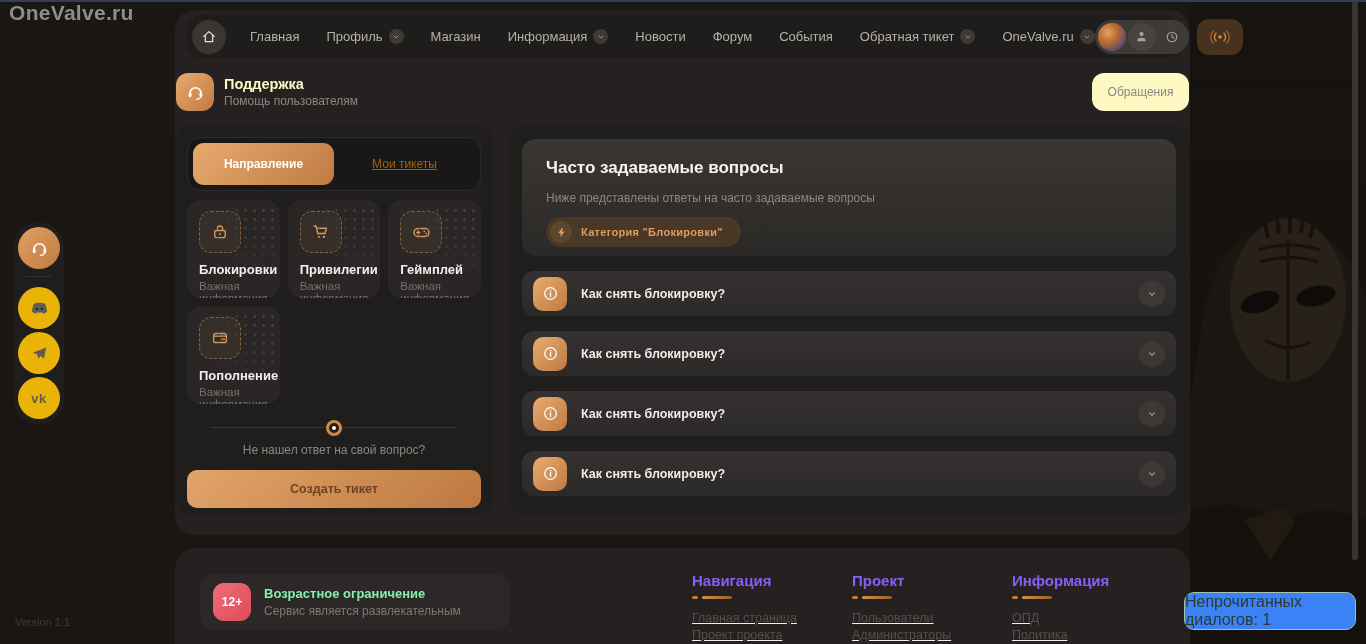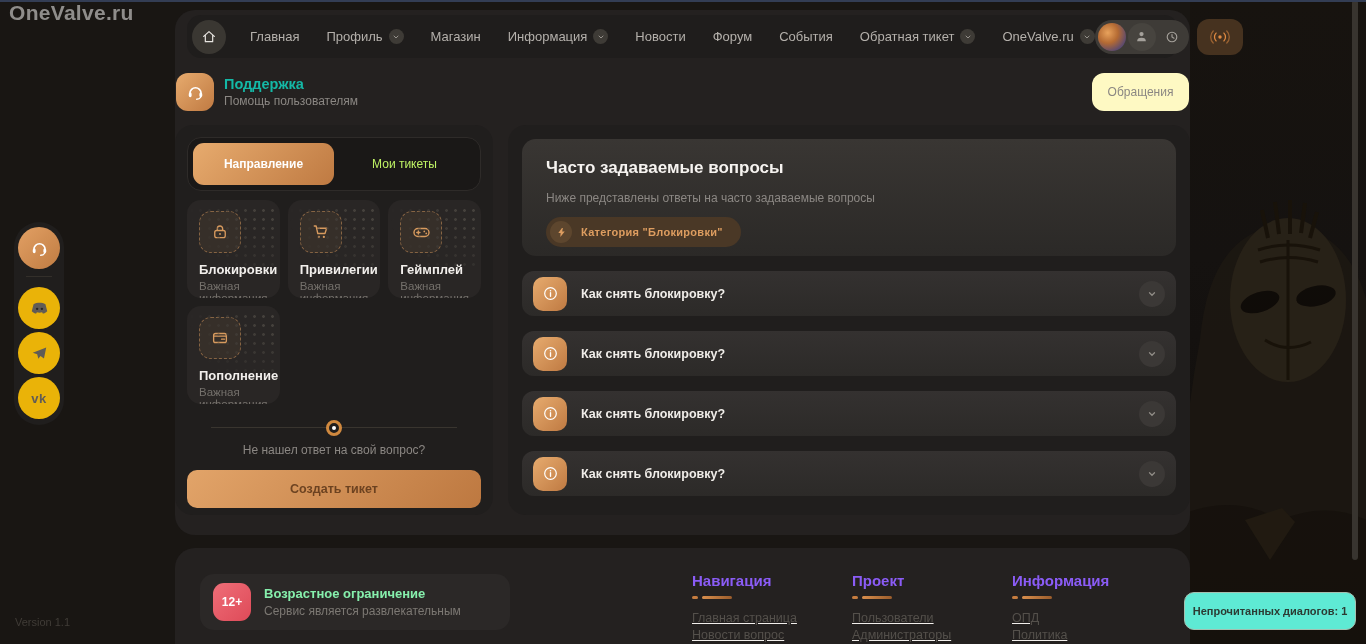--- a/index.html
+++ b/index.html
@@ -35,32 +35,32 @@
   .avatar{background:radial-gradient(circle at 35% 35%,#e8a25c 0%,#b46a33 40%,#5c4a6e 75%,#2c3550 100%);}
   .user-c{background:#47443f;}
   .clock-c{background:transparent;}
   .broadcast-btn{margin-left:8px;width:46px;height:36px;border-radius:12px;background:#46321f;
     display:flex;align-items:center;justify-content:center;color:#e08a41;cursor:pointer;}
 
   
   .page-head{position:absolute;left:1px;top:63px;right:1px;height:42px;}
   .head-icon{position:absolute;left:0;top:0;width:38px;height:38px;border-radius:12px;
     background:linear-gradient(135deg,#e7ab6e,#c07a42);display:flex;align-items:center;justify-content:center;color:#fff;}
-  .head-title{position:absolute;left:48px;top:3px;font-size:14.5px;font-weight:bold;color:#14b8a6;}
+  .head-title{position:absolute;left:48px;top:3px;font-size:14.5px;font-weight:bold;color:#fef9c3;}
   .head-sub{position:absolute;left:48px;top:21px;font-size:12px;color:#8b8783;}
   .appeals-btn{position:absolute;right:0;top:0;width:97px;height:38px;border-radius:12px;background:#fef9c3;
     display:flex;align-items:center;justify-content:center;font-size:12px;color:#8b8783;cursor:pointer;}
 
   
   .left-panel{position:absolute;left:0;top:115px;width:318px;height:390px;background:#201e1d;border-radius:18px;
     padding:12px;box-sizing:border-box;}
   .tabs{height:54px;background:#1a1817;border:1px solid #2e2b29;border-radius:14px;display:flex;padding:5px;box-sizing:border-box;}
   .tab{flex:1;display:flex;align-items:center;justify-content:center;font-size:12px;border-radius:11px;cursor:pointer;}
   .tab.active{background:linear-gradient(135deg,#e7ab6e,#bf7a42);color:#fff;font-weight:bold;}
-  .tab.inactive{color:#bef264;}
+  .tab.inactive{color:#a16207;text-decoration:underline;}
   .cat-grid{margin-top:9px;display:grid;grid-template-columns:1fr 1fr 1fr;gap:8px;}
   .cat-card{height:98px;background:#292625;border-radius:14px;position:relative;padding:11px 12px;box-sizing:border-box;overflow:hidden;cursor:pointer;}
   .cat-icon{width:40px;height:40px;border-radius:12px;border:1px dashed rgba(216,154,94,.5);
     background:rgba(216,154,94,.08);display:flex;align-items:center;justify-content:center;color:#d79a5e;}
   .cat-title{margin-top:9px;font-size:13px;font-weight:bold;color:#f2efec;}
   .cat-sub{margin-top:3px;font-size:11.5px;color:#75716c;}
   .dots{position:absolute;top:6px;right:6px;width:96px;height:62px;
     background-image:radial-gradient(circle,#45413c 1.3px,transparent 1.5px);background-size:9px 9px;
     -webkit-mask-image:radial-gradient(circle at 100% 0,#000 15%,transparent 75%);
     mask-image:radial-gradient(circle at 100% 0,#000 15%,transparent 75%);}
@@ -112,23 +112,23 @@
   
   .rail{position:absolute;left:14px;top:222px;width:50px;background:#201e1d;border-radius:26px;
     padding:5px 3px 6px;box-sizing:border-box;display:flex;flex-direction:column;align-items:center;}
   .rail-btn{width:42px;height:42px;border-radius:50%;display:flex;align-items:center;justify-content:center;cursor:pointer;flex:none;}
   .rail-btn.active{background:linear-gradient(135deg,#e2a064,#c07c42);color:#fff;}
   .rail-btn.idle{background:#eab308;color:#605c56;margin-top:3px;}
   .rail-div{width:26px;height:1px;background:#332f2a;margin:7px 0;}
   .vk-txt{font-size:13px;font-weight:bold;letter-spacing:.5px;}
 
   
-  .toast{position:absolute;right:10px;top:592px;width:172px;height:38px;background:#5eead4;border-radius:10px;
+  .toast{position:absolute;right:10px;top:592px;width:172px;height:38px;background:#3b82f6;border-radius:10px;
     border:1px solid #a3c0b0;box-sizing:border-box;display:flex;align-items:center;justify-content:center;
-    font-size:11px;font-weight:bold;color:#2c3b33;cursor:pointer;}
+    font-size:16px;font-weight:normal;color:#2c3b33;cursor:pointer;}
 
   
   .scrollbar{position:absolute;right:8px;top:0;width:6px;height:644px;}
   .scroll-thumb{width:6px;height:560px;border-radius:3px;background:#38342f;}
 
   svg{display:block;}
 </style>
 </head>
 <body>
 
@@ -407,21 +407,21 @@
   </div>
 
   <div class="f-col c1">
     <div class="f-col-title">Навигация</div>
     <div class="f-underline">
         <span class="u-dot"></span>
         <span class="u-dash"></span>
       </div>
     <div class="f-links">
       <div class="f-link">Главная страница</div>
-      <div class="f-link">Новости вопрос</div>
+      <div class="f-link">Проект проекта</div>
     </div>
   </div>
 
   <div class="f-col c2">
     <div class="f-col-title">Проект</div>
     <div class="f-underline">
         <span class="u-dot"></span>
         <span class="u-dash"></span>
       </div>
     <div class="f-links">

